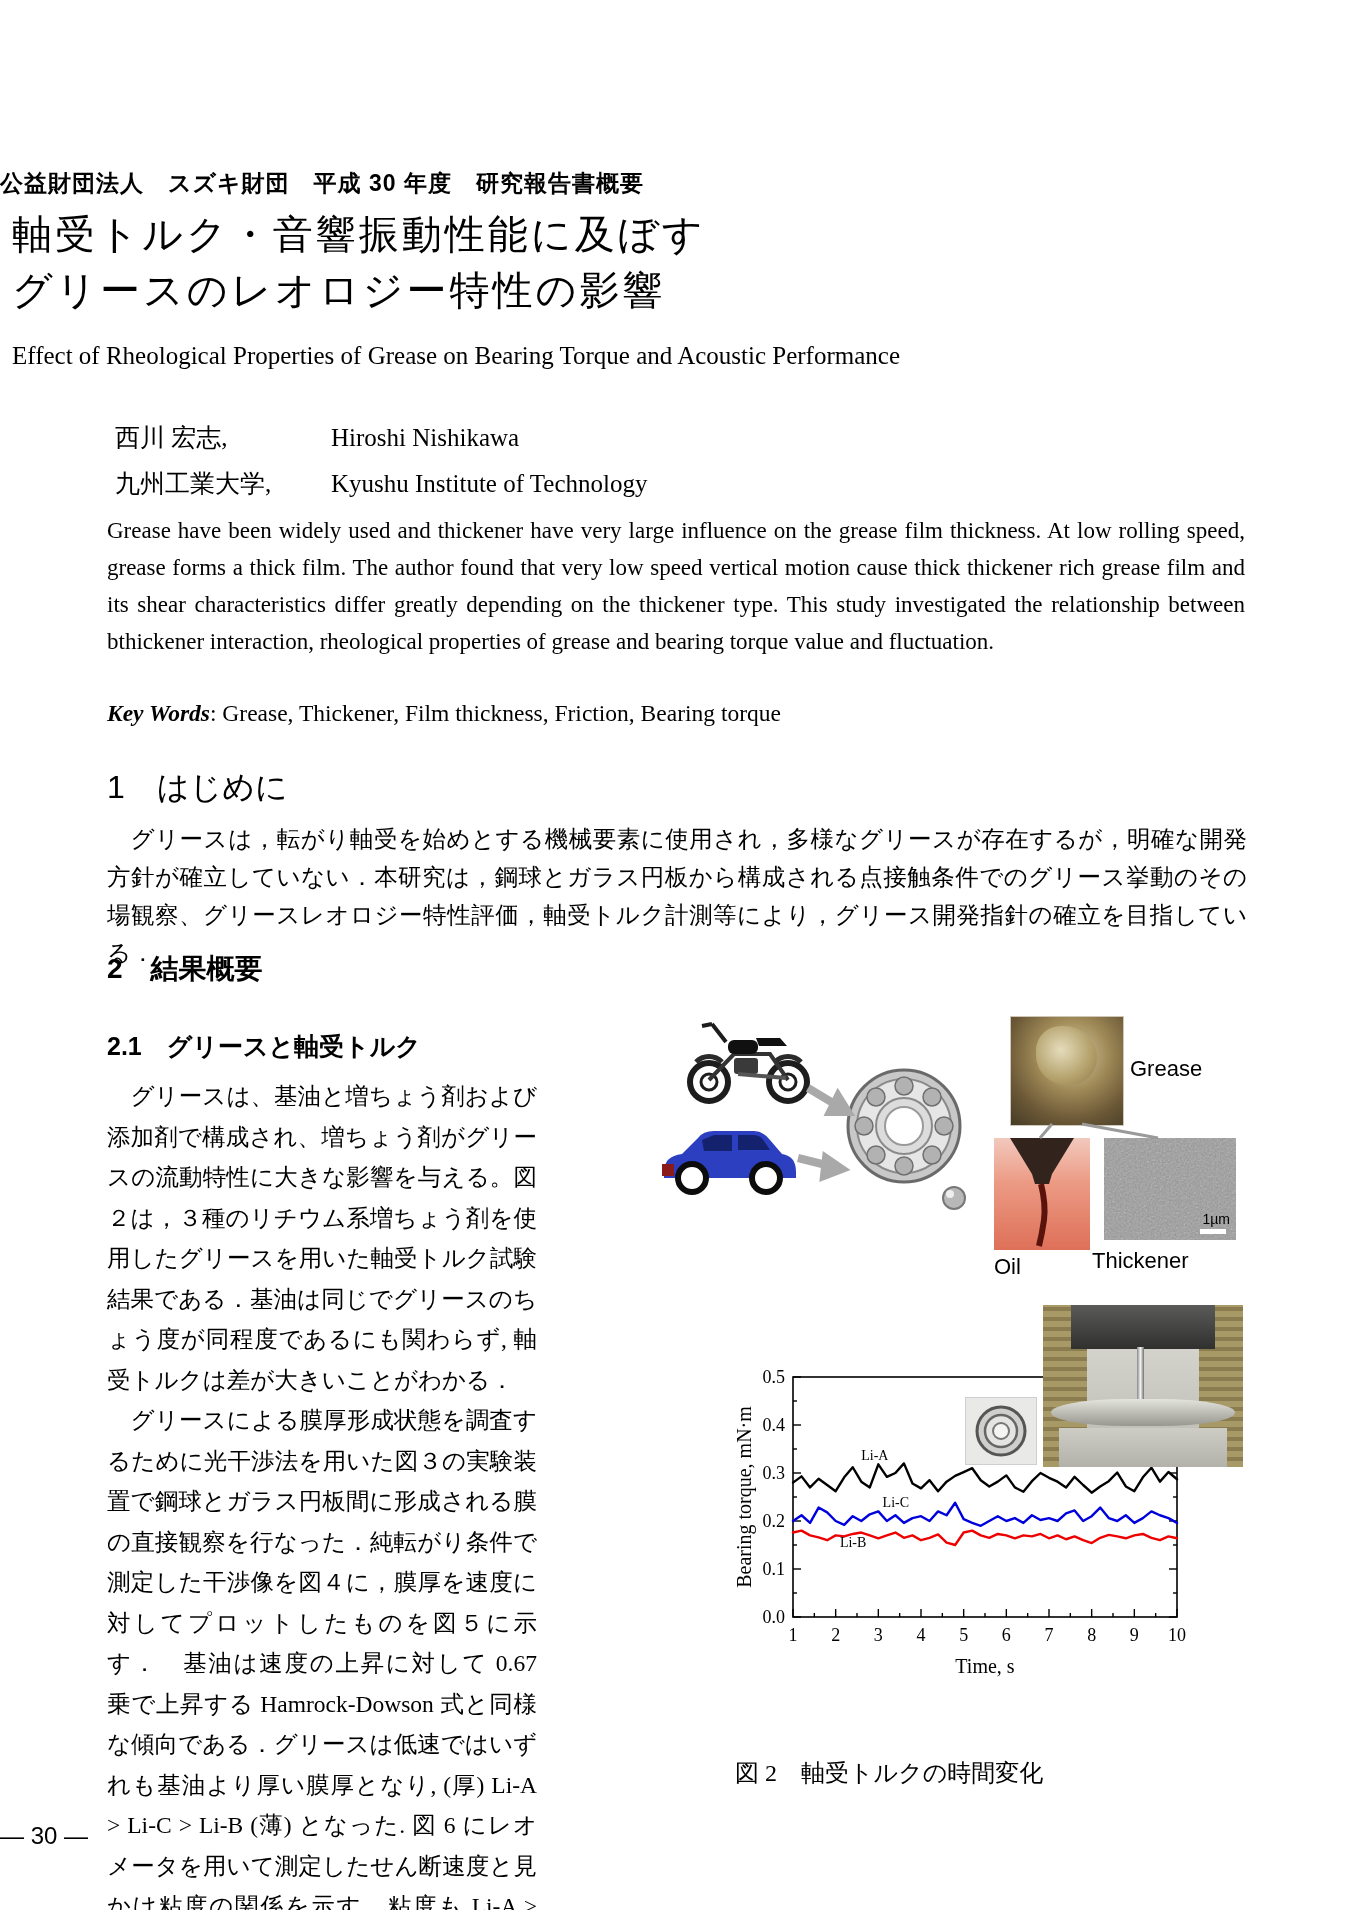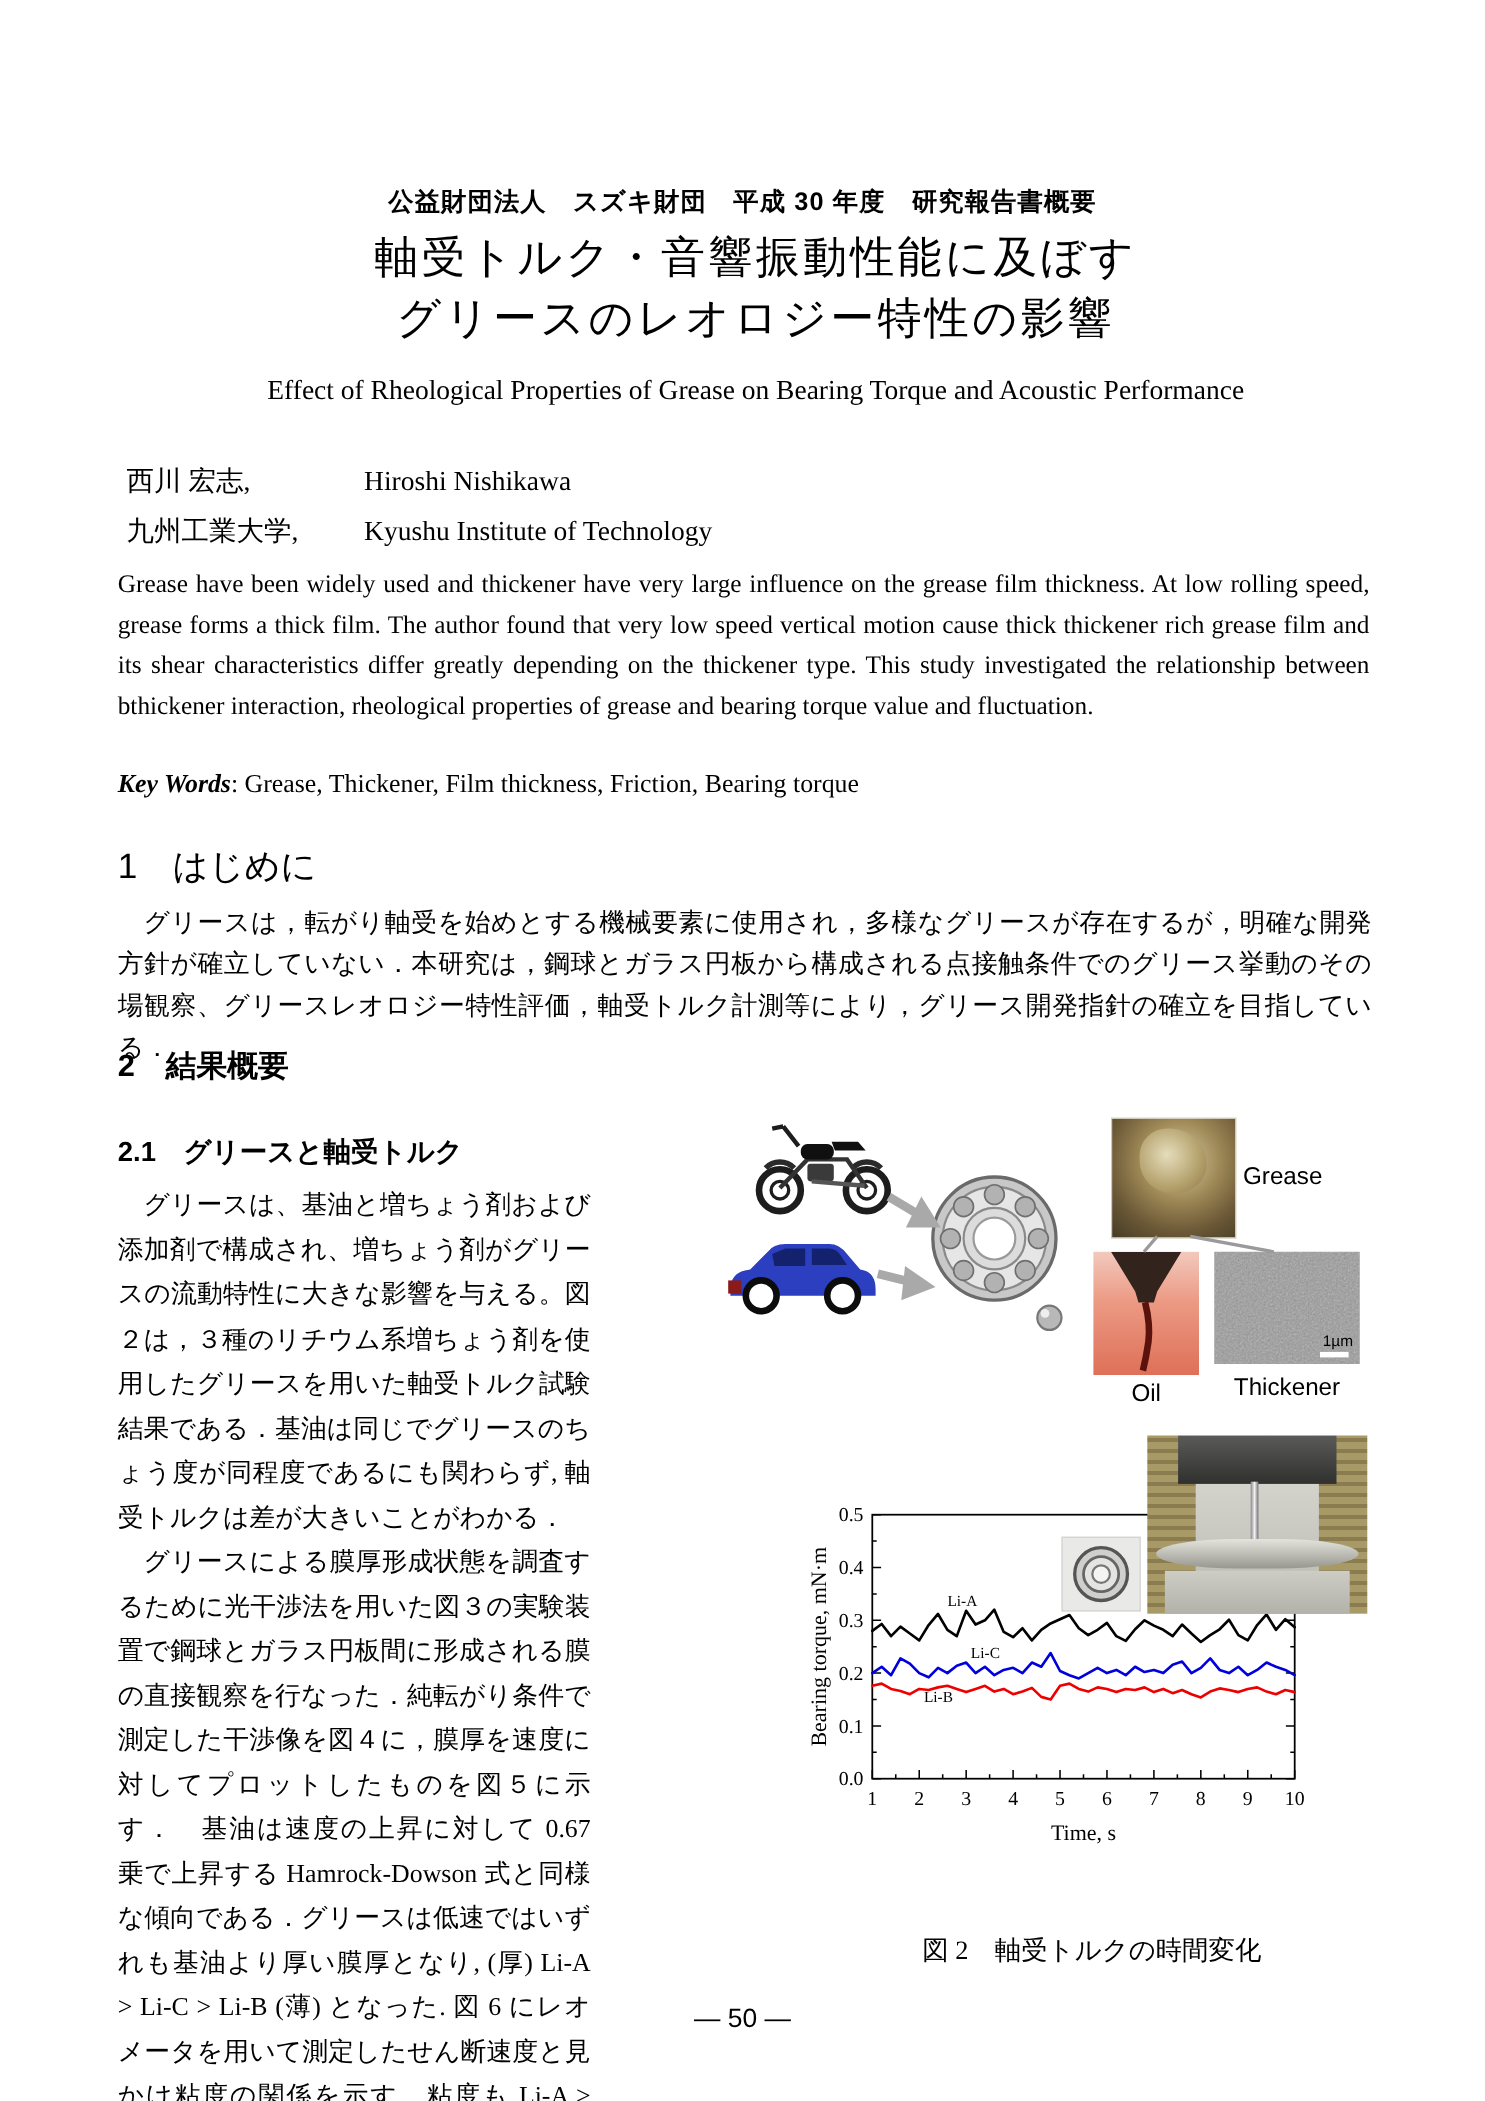--- a/index.html
+++ b/index.html
@@ -1,20 +1,20 @@
 <!DOCTYPE html>
 <html><head>
 <meta charset="utf-8">
 <style>
   html,body{margin:0;padding:0;background:#ffffff;}
   .serif{font-family:"Liberation Serif",serif;}
   .sans{font-family:"Liberation Sans",sans-serif;}
   #page{position:relative;width:1350px;height:1910px;background:#fff;margin:0 auto;overflow:hidden;color:#000;}
   .abs{position:absolute;}
-  .center{text-align:center;}
+  .center{}
   .jp-head{font-family:"Liberation Sans",sans-serif;font-weight:600;}
 
   #header-line{top:168px;left:0;width:100%;font-size:23px;letter-spacing:1px;}
   #title-jp{top:206px;left:12px;width:100%;font-size:40px;line-height:56px;letter-spacing:3px;font-weight:400;}
   #title-en{top:342px;left:0;width:100%;font-size:25px;padding-left:12px;}
   #authors{top:415px;left:115px;width:700px;font-size:25px;line-height:46px;}
   .auth-row{display:flex;}
   .auth-jp{width:200px;}
   .auth-en{margin-left:16px;}
   #abstract{top:512px;left:107px;width:1138px;font-size:23px;line-height:37px;text-align:justify;}
@@ -271,14 +271,14 @@
       <div class="app-panel"></div>
       <div class="app-top"></div>
       <div class="app-rod"></div>
       <div class="app-base"></div>
       <div class="app-cab"></div>
     </div>
 
     <div id="fig2-caption" class="abs center serif">図 2　軸受トルクの時間変化</div>
   </div>
 
-  <div id="page-number" class="abs center sans">— 50 —</div>
+  <div id="page-number" class="abs center sans">— 30 —</div>
 </div>
 
 </body></html>

